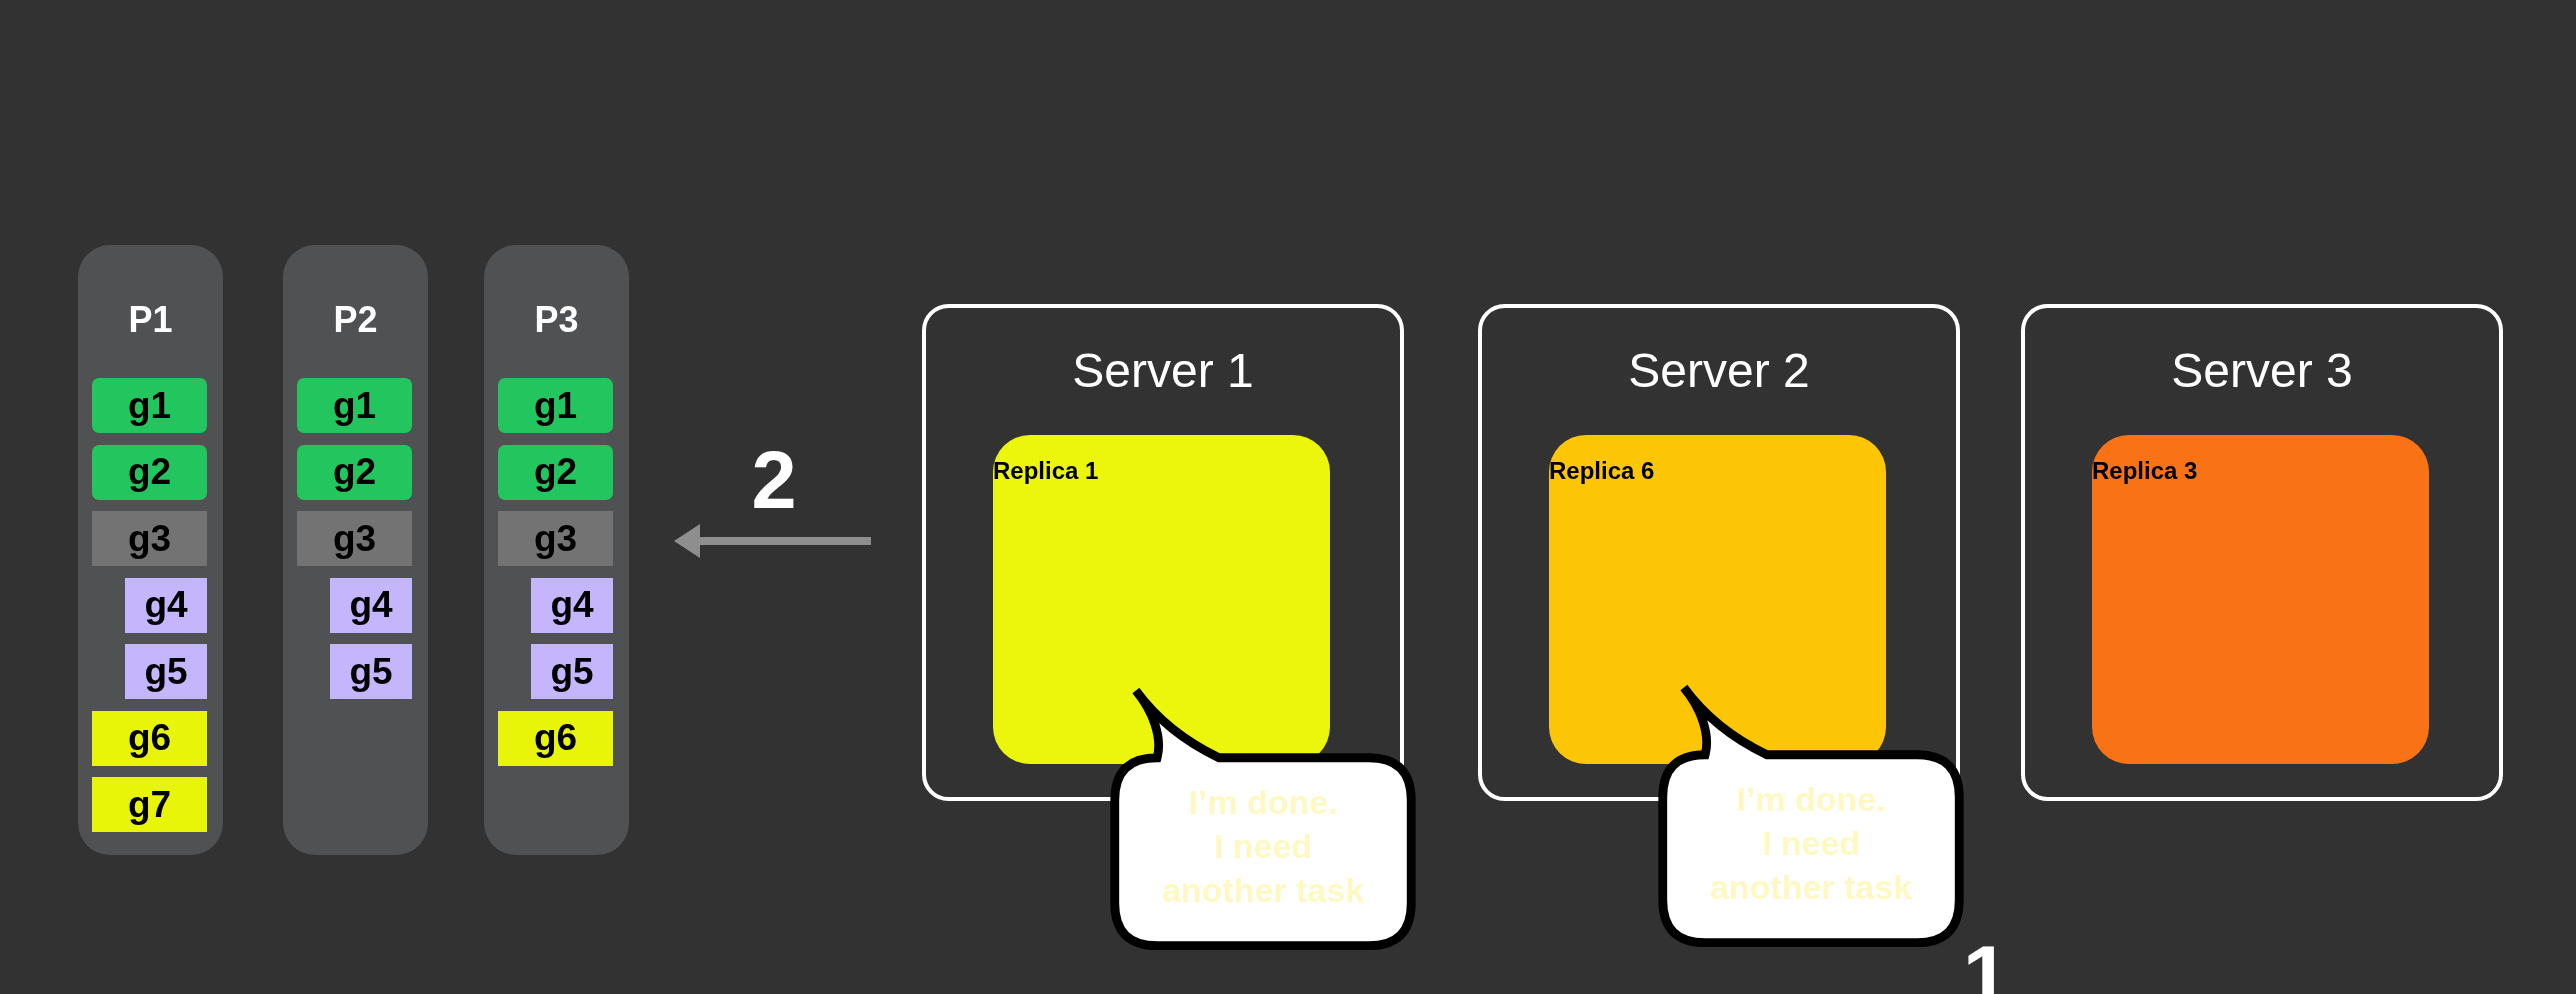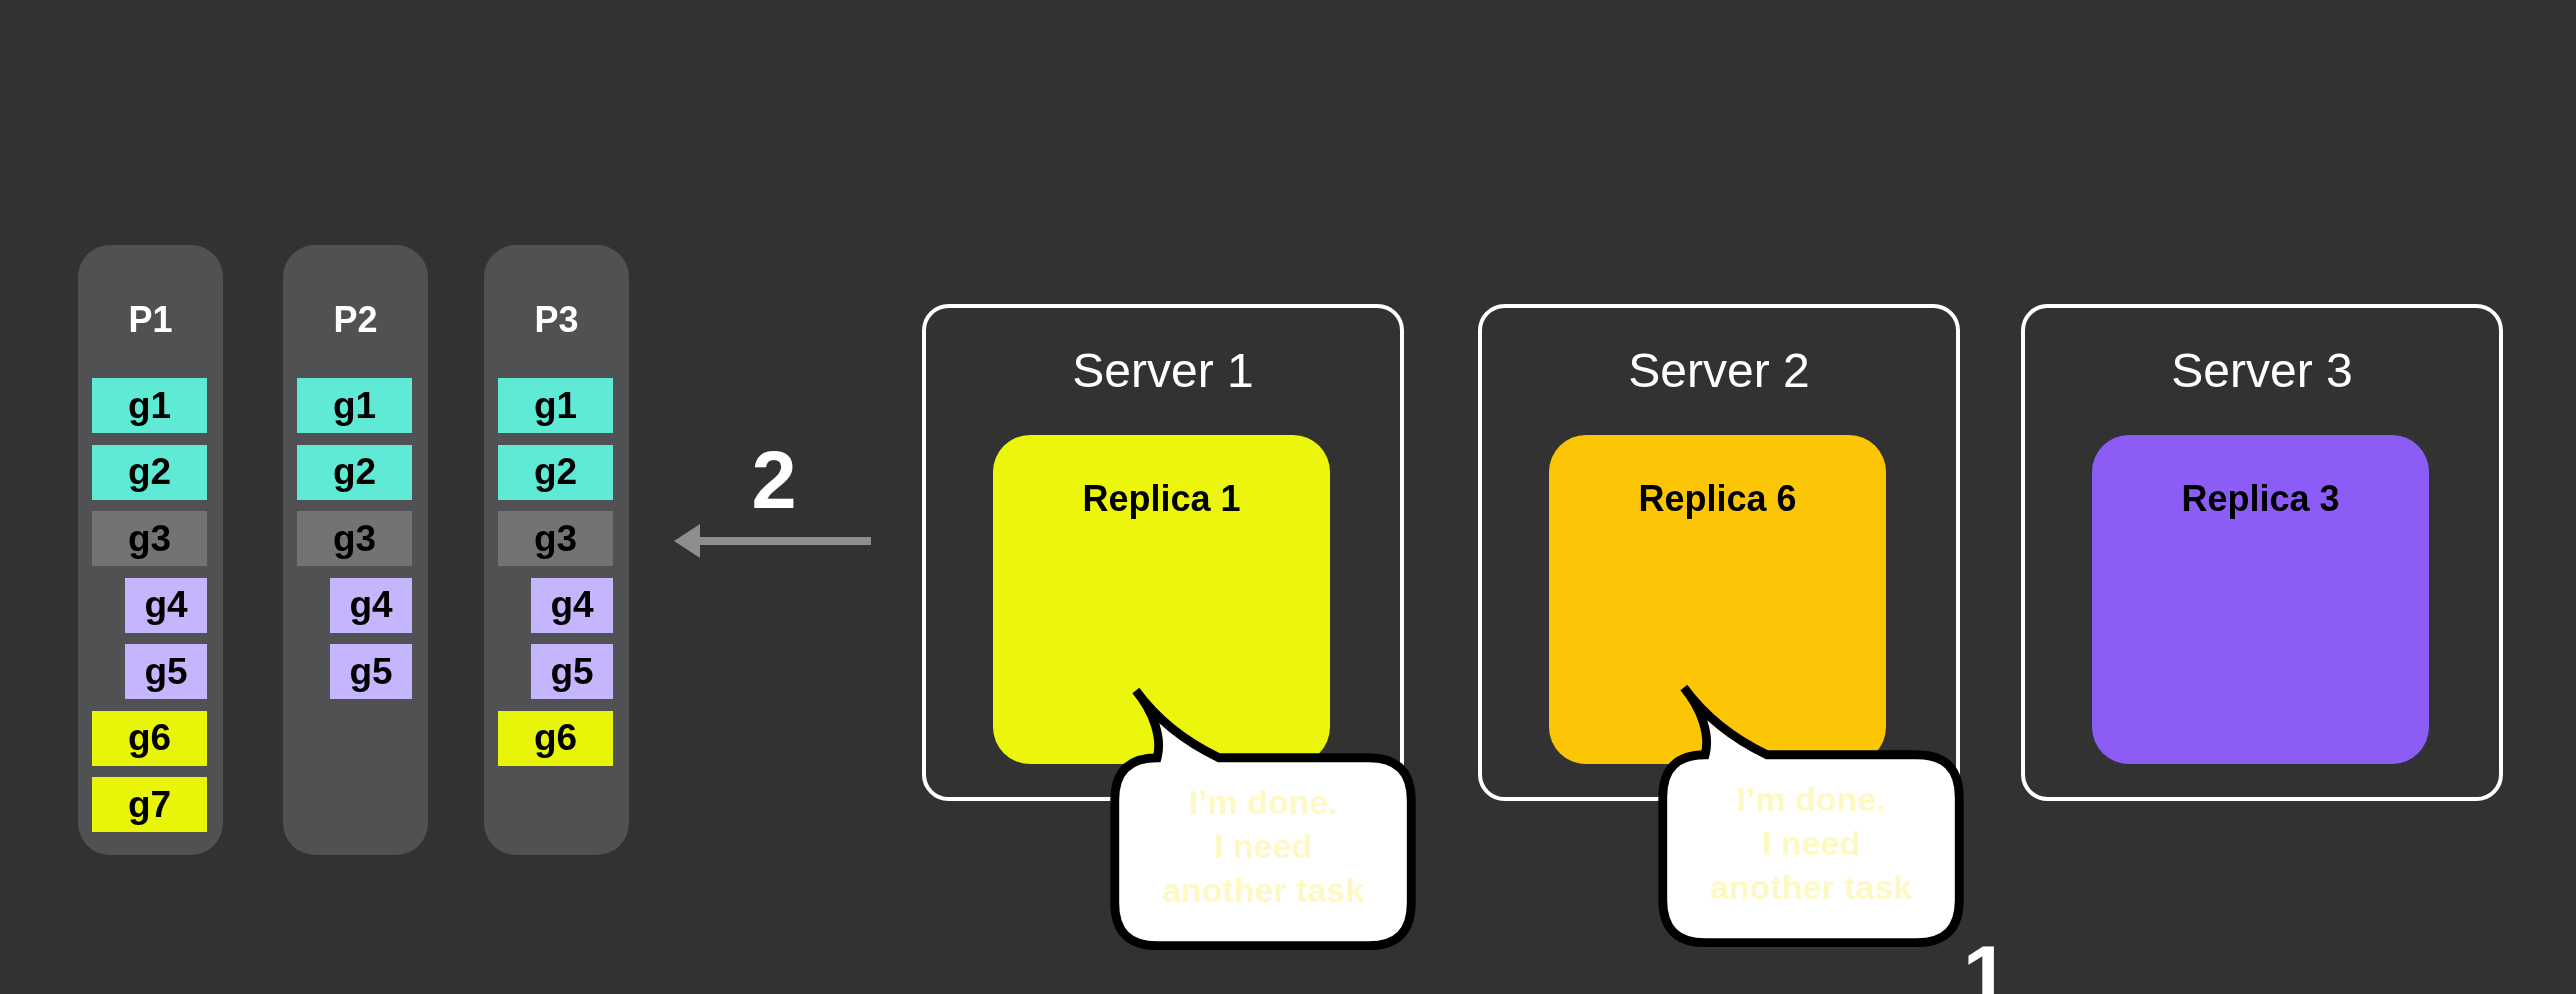--- a/index.html
+++ b/index.html
@@ -25,21 +25,21 @@
   }
   .cells {
     position: absolute; top: 133px; left: 14px; width: 115px;
     display: flex; flex-direction: column; gap: 11.5px;
   }
   .cell {
     height: 55px;
     display: flex; align-items: center; justify-content: center;
     color: #000; font-size: 37px; font-weight: bold;
   }
-  .cell.green  { background: #5eead4; }
+  .cell.green  { background: #22c55e; border-radius: 7px; }
   .cell.red    { background: #737373; }
   .cell.amber  { background: #c4b5fd; margin-left: 33px; }
   .cell.yellow { background: #e9f508; }
 
   
   .arrow-line {
     position: absolute; left: 697px; top: 537px;
     width: 174px; height: 8px; background: #8e8e8e;
   }
   .arrow-head {
@@ -71,25 +71,25 @@
     text-align: center;
     color: #ffffff; font-size: 48px; font-weight: 500; line-height: 48px;
   }
   .replica {
     position: absolute; left: 67px; top: 127px;
     width: 337px; height: 329px;
     border-radius: 37px;
   }
   .replica-yellow { background: #ecf60d; }
   .replica-amber  { background: #fcc607; }
-  .replica-red    { background: #8b5cf6; }
+  .replica-red    { background: #f97316; }
   .replica-label {
-    padding-top: 48px;
-    text-align: center;
-    color: #000; font-size: 36px; font-weight: bold; line-height: 32px;
+    padding-top: 20px;
+    text-align: left;
+    color: #000; font-size: 24px; font-weight: bold; line-height: 32px;
   }
 
   
   .bubble { position: absolute; width: 300px; height: 265px; }
   .bubble-1 { left: 1113px; top: 687px; }
   .bubble-2 { left: 1661px; top: 684px; }
   .bubble svg { display: block; width: 300px; height: 265px; overflow: visible; }
   .bubble path {
     fill: #ffffff; stroke: #000000; stroke-width: 10;
     stroke-linejoin: miter; stroke-miterlimit: 12;

